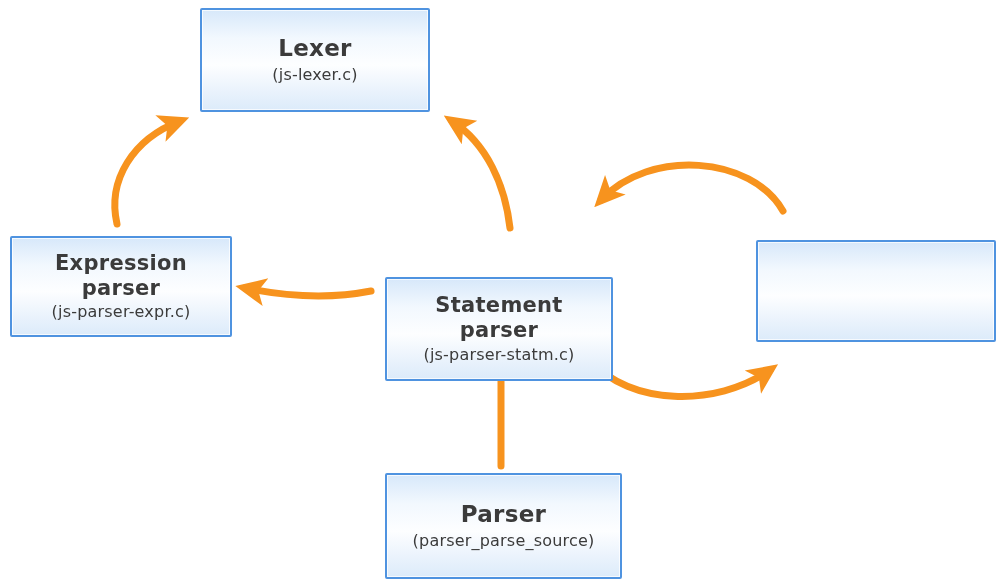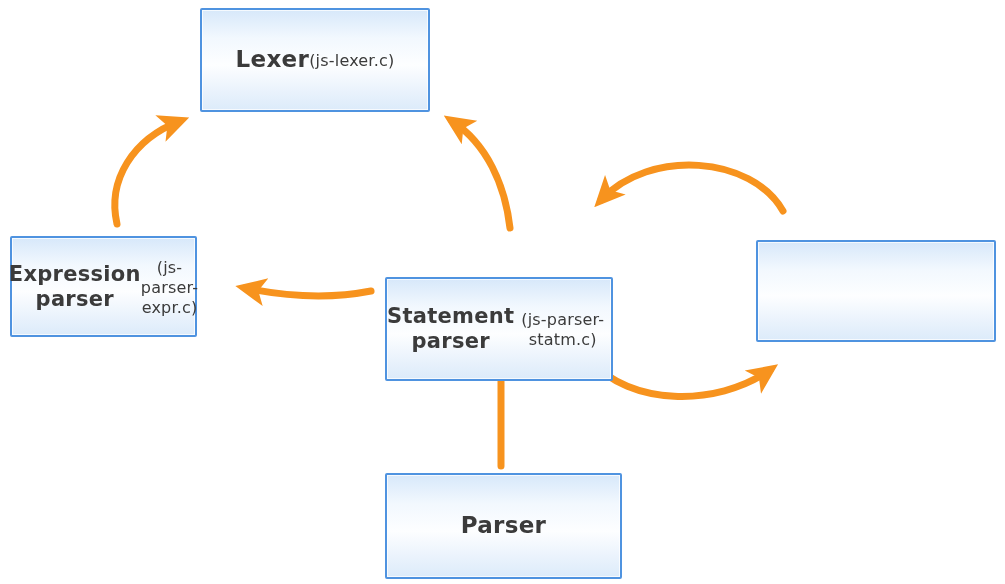--- a/index.html
+++ b/index.html
@@ -25,41 +25,41 @@
   }
   .node {
     position: absolute;
     z-index: 2;
     box-sizing: border-box;
     border: 2px solid #4f93e0;
     border-radius: 2px;
     background: linear-gradient(180deg, #d7e8fa 0%, #f2f8fe 28%, #fdfeff 55%, #e9f2fc 82%, #dcebfa 100%);
     box-shadow: inset 0 0 0 1px rgba(255,255,255,0.75);
     display: flex;
-    flex-direction: row;
+    flex-direction: column;
     align-items: center;
     justify-content: center;
     text-align: center;
     color: #3b3b3b;
   }
   .node-title {
     font-weight: bold;
     font-size: 21px;
     line-height: 1.18;
     white-space: pre-line;
     letter-spacing: 0.3px;
   }
   .node-subtitle {
     font-size: 16px;
     line-height: 1.25;
     margin-top: 2px;
     letter-spacing: 0.2px;
   }
   #node-lexer            { left: 200px; top: 8px;   width: 230px; height: 104px; }
-  #node-expression-parser{ left: 10px;  top: 236px; width: 187px; height: 101px; }
+  #node-expression-parser{ left: 10px;  top: 236px; width: 222px; height: 101px; }
   #node-statement-parser { left: 385px; top: 236px; width: 228px; height: 104px; margin-top: 41px; }
   #node-function-parser  { left: 756px; top: 240px; width: 240px; height: 102px; }
   #node-parser           { left: 385px; top: 473px; width: 237px; height: 106px; }
   #node-lexer .node-title, #node-parser .node-title, #node-function-parser .node-title {
     font-size: 23px;
   }
 </style>
 </head>
 <body>
 
@@ -96,15 +96,16 @@
     <div class="node-title">Statement
 parser</div>
     <div class="node-subtitle">(js-parser-statm.c)</div>
   </div>
 
   <div class="node" id="node-function-parser">
   </div>
 
   <div class="node" id="node-parser">
     <div class="node-title">Parser</div>
+    <div class="node-subtitle">(parser_parse_source)</div>
   </div>
 
 </div>
 
 </body></html>

